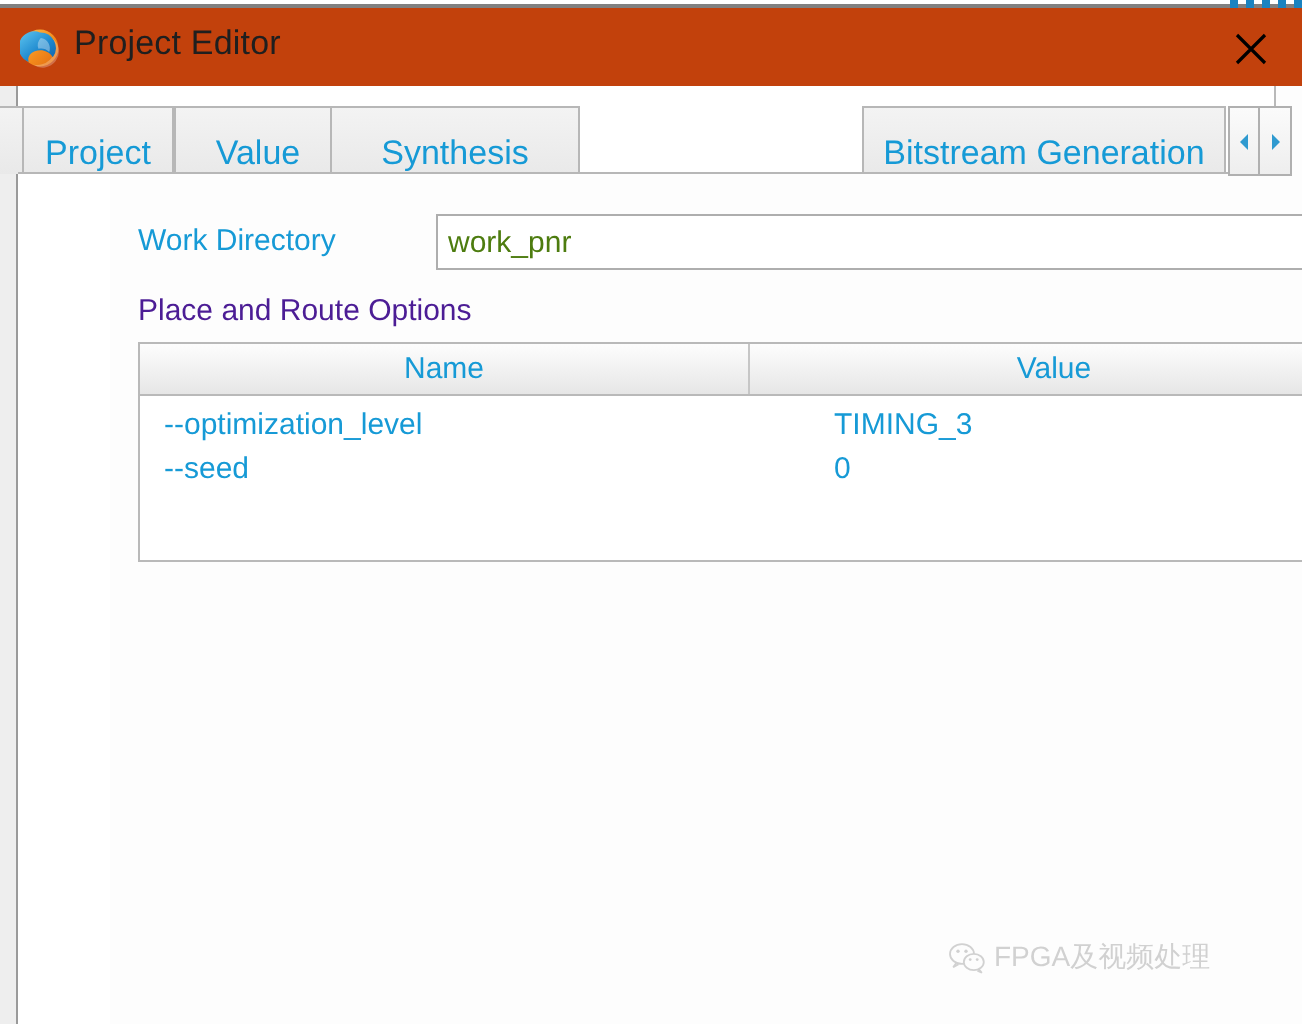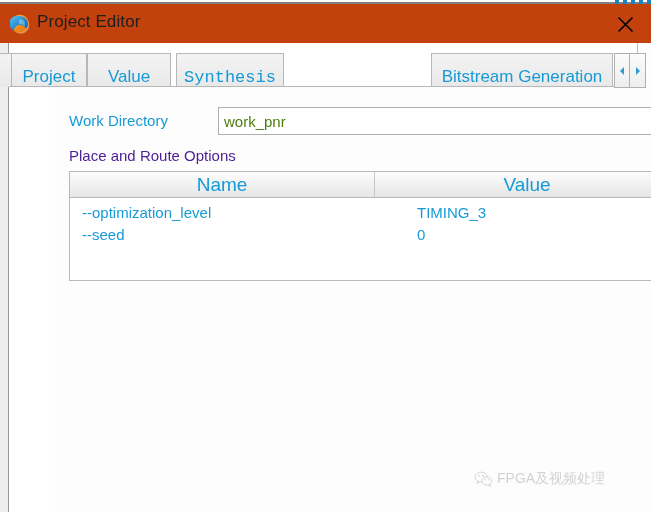--- a/index.html
+++ b/index.html
@@ -229,21 +229,21 @@
   .opt-head {
     display: flex;
     height: 25px;
     background: linear-gradient(#fdfdfd, #e6e6e6);
     border-bottom: 1px solid #b9b9b9;
   }
   .opt-head .th {
     display: flex;
     align-items: center;
     justify-content: center;
-    font-size: 19px;
+    font-size: 15px;
     color: #169ad6;
     box-sizing: border-box;
   }
   .opt-head .th.name  { width: 305px; border-right: 1px solid #c6c6c6; }
   .opt-head .th.value { flex: 1; }
 
   .opt-body { padding-top: 3px; }
   .opt-row {
     display: flex;
     height: 22px;
@@ -330,21 +330,21 @@
 
   <div class="tabstrip">
     <div class="tab partial"></div>
 
     <div class="tab" style="left:2px;  width:76px;">
         <span>Project</span>
       </div>
     <div class="tab" style="left:78px; width:84px;">
         <span>Value</span>
       </div>
-    <div class="tab" style="left:167px;width:108px;font-family:Liberation Mono, monospace;">
+    <div class="tab" style="left:156px;width:125px;">
         <span>Synthesis</span>
       </div>
     <div class="tab" style="left:422px;width:182px;">
         <span>Bitstream Generation</span>
       </div>
 
     <div class="tab-arrows">
       <div class="tab-arrow">
         <svg width="8" height="10" viewBox="0 0 8 10">
             <path d="M6 1 L2 5 L6 9 Z" fill="#2f9ad0"></path>

